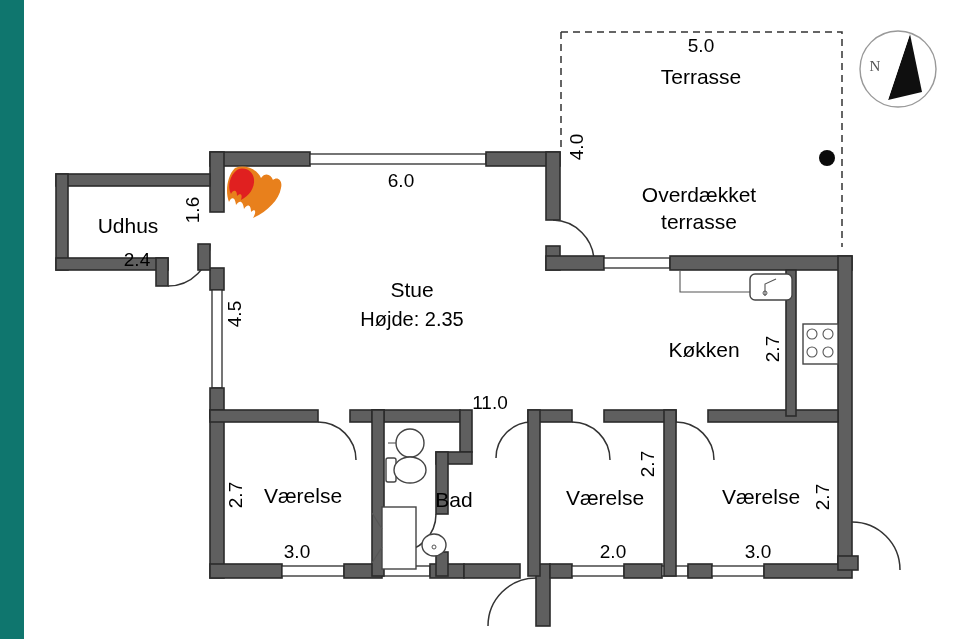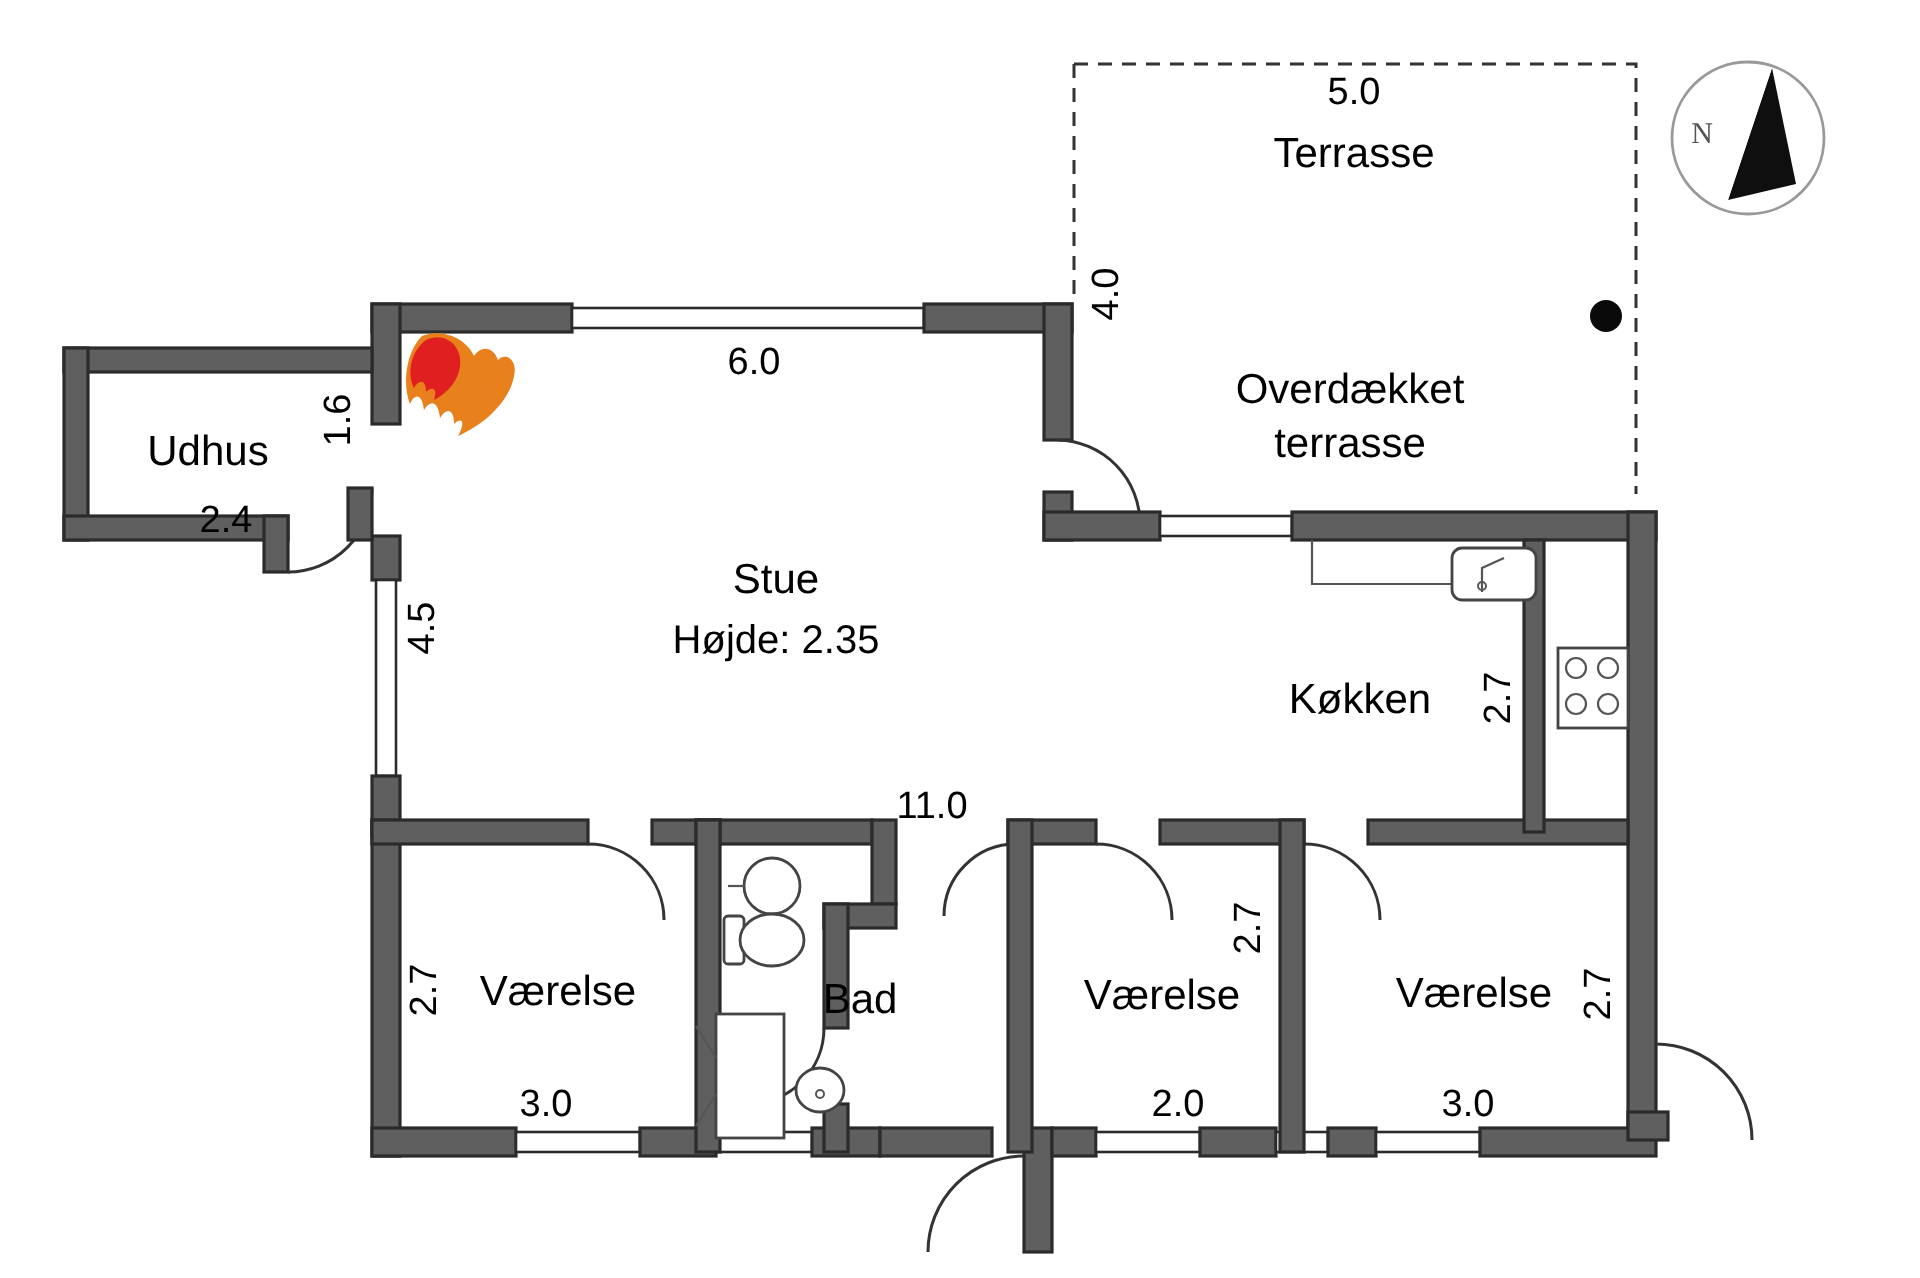--- a/index.html
+++ b/index.html
@@ -10,21 +10,22 @@
   body {
     width: 960px;
     height: 639px;
     overflow: hidden;
     font-family: "Liberation Sans", sans-serif;
   }
   #plan-root {
     position: relative;
     width: 772px;
     height: 639px;
-    background: #fde047;
+    background: #0f766e;
+    padding-left: 24px;
   }
   svg#floorplan {
     display: block;
     width: 960px;
     height: 639px;
   }
   .room-label {
     font-family: "Liberation Sans", sans-serif;
     font-size: 21px;
     fill: #000000;

